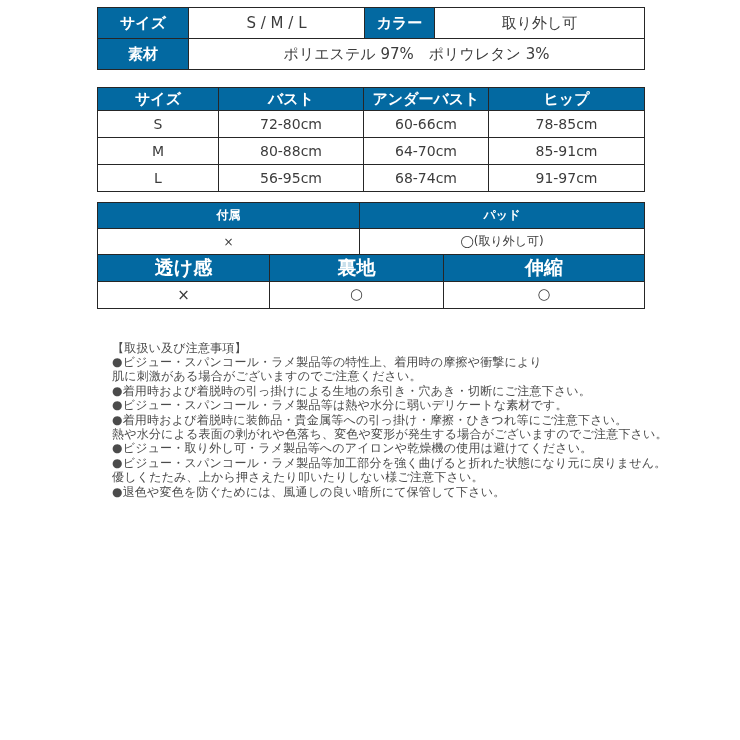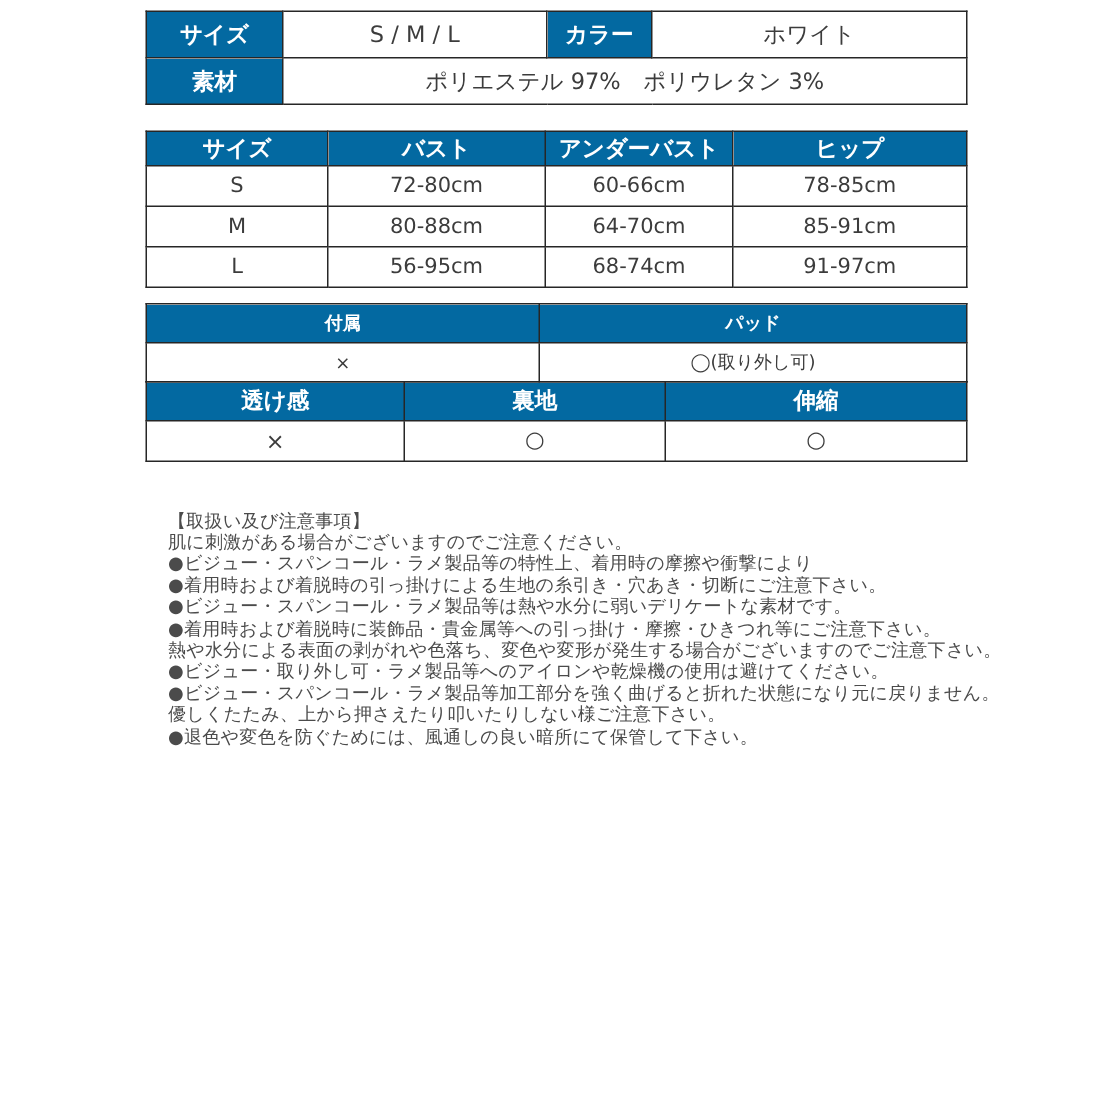--- a/index.html
+++ b/index.html
@@ -37,21 +37,21 @@
   .t1 td { height: 31px; font-size: 15px; }
   
   .t2 { margin-top: 17px; }
   .t2 .hrow td { height: 23px; font-size: 15px; }
   .t2 .drow td { height: 27px; font-size: 14px; }
   
   .t3 { margin-top: 10px; }
   .t3 td { height: 26px; font-size: 12px; }
   
   .t4 { margin-top: -1.5px; }
-  .t4 .hrow td { height: 26px; font-size: 15px; }
+  .t4 .hrow td { height: 26px; font-size: 19px; }
   .t4 .drow td { height: 27px; font-size: 15px; }
   .mark { font-size: 15px; }
   .circle { font-size: 18px; line-height: 1; }
   
   .notes {
     margin-top: 32px;
     padding-left: 15px;
     font-size: 12px;
     line-height: 14.4px;
     color: #4b4b4b;
@@ -69,21 +69,21 @@
         <col style="width:91px">
         <col style="width:176px">
         <col style="width:70px">
         <col style="width:210px">
       </colgroup>
     <tbody>
         <tr>
       <td class="hd">サイズ</td>
       <td>S / M / L</td>
       <td class="hd">カラー</td>
-      <td>ホワイト</td>
+      <td>取り外し可</td>
     </tr>
     <tr>
       <td class="hd">素材</td>
       <td colspan="3">ポリエステル 97%　ポリウレタン 3%</td>
     </tr>
   </tbody>
     </table>
 
   <table class="t2">
     <colgroup>
@@ -152,22 +152,22 @@
     <tr class="drow">
       <td class="mark">×</td>
       <td class="circle">○</td>
       <td class="circle">○</td>
     </tr>
   </tbody>
     </table>
 
   <div class="notes">
     <div>【取扱い及び注意事項】</div>
+    <div>●ビジュー・スパンコール・ラメ製品等の特性上、着用時の摩擦や衝撃により</div>
     <div>肌に刺激がある場合がございますのでご注意ください。</div>
-    <div>●ビジュー・スパンコール・ラメ製品等の特性上、着用時の摩擦や衝撃により</div>
     <div>●着用時および着脱時の引っ掛けによる生地の糸引き・穴あき・切断にご注意下さい。</div>
     <div>●ビジュー・スパンコール・ラメ製品等は熱や水分に弱いデリケートな素材です。</div>
     <div>●着用時および着脱時に装飾品・貴金属等への引っ掛け・摩擦・ひきつれ等にご注意下さい。</div>
     <div>熱や水分による表面の剥がれや色落ち、変色や変形が発生する場合がございますのでご注意下さい。</div>
     <div>●ビジュー・取り外し可・ラメ製品等へのアイロンや乾燥機の使用は避けてください。</div>
     <div>●ビジュー・スパンコール・ラメ製品等加工部分を強く曲げると折れた状態になり元に戻りません。</div>
     <div>優しくたたみ、上から押さえたり叩いたりしない様ご注意下さい。</div>
     <div>●退色や変色を防ぐためには、風通しの良い暗所にて保管して下さい。</div>
   </div>
 

